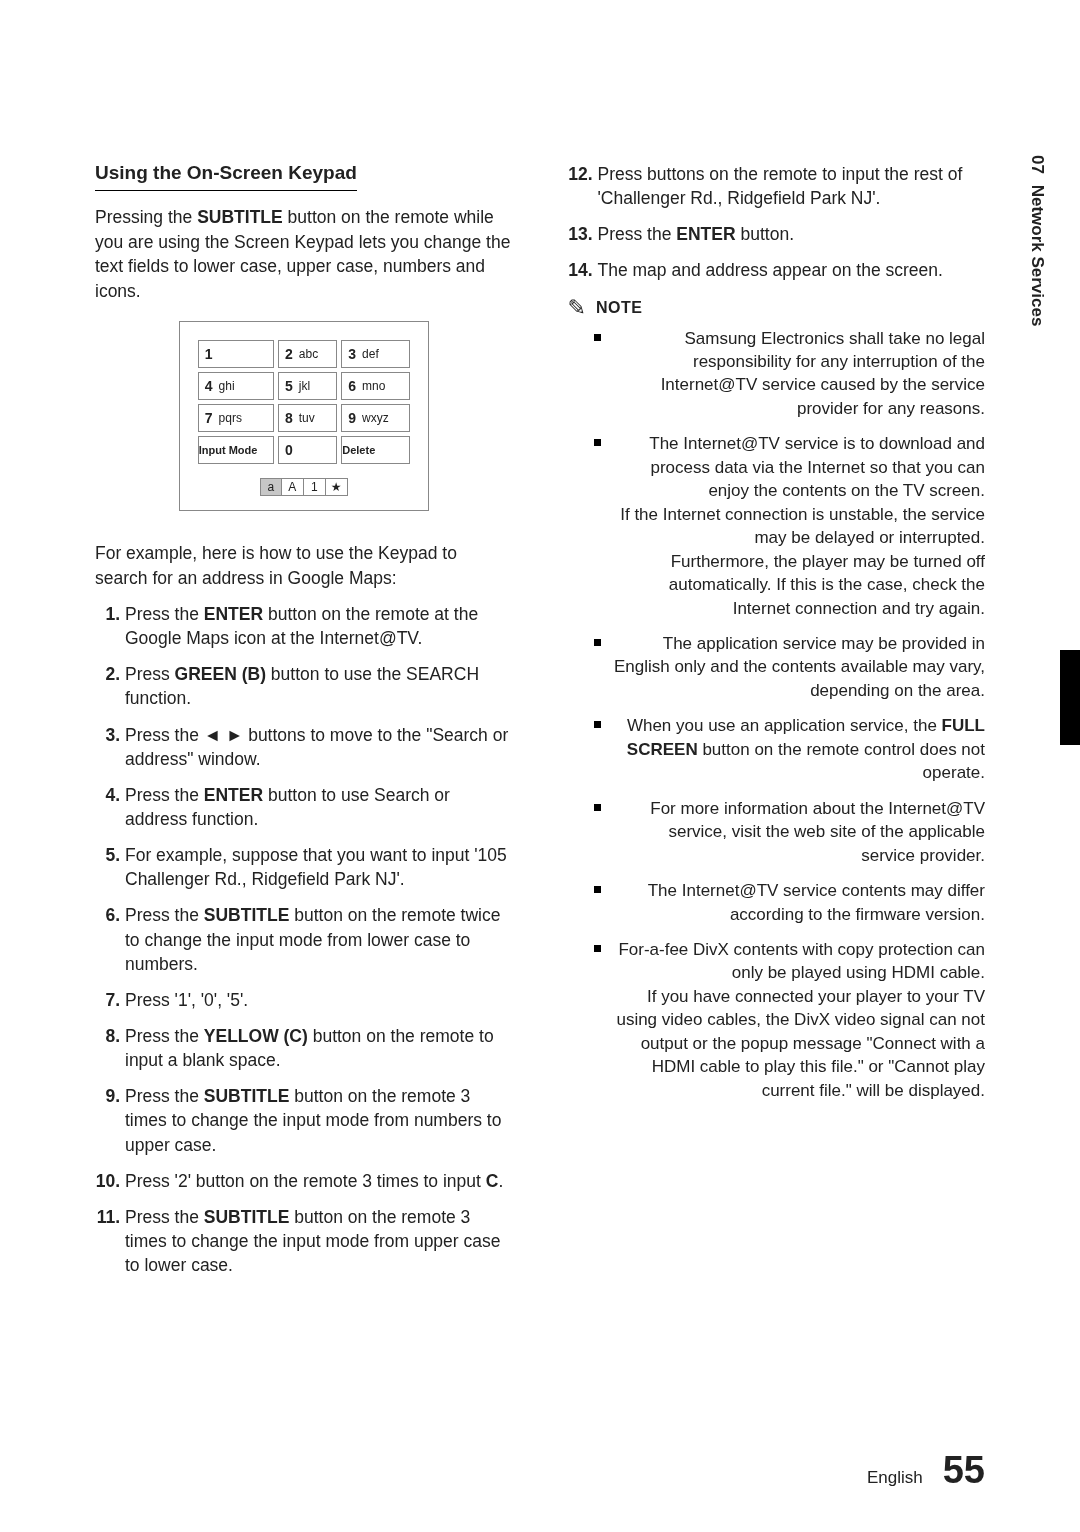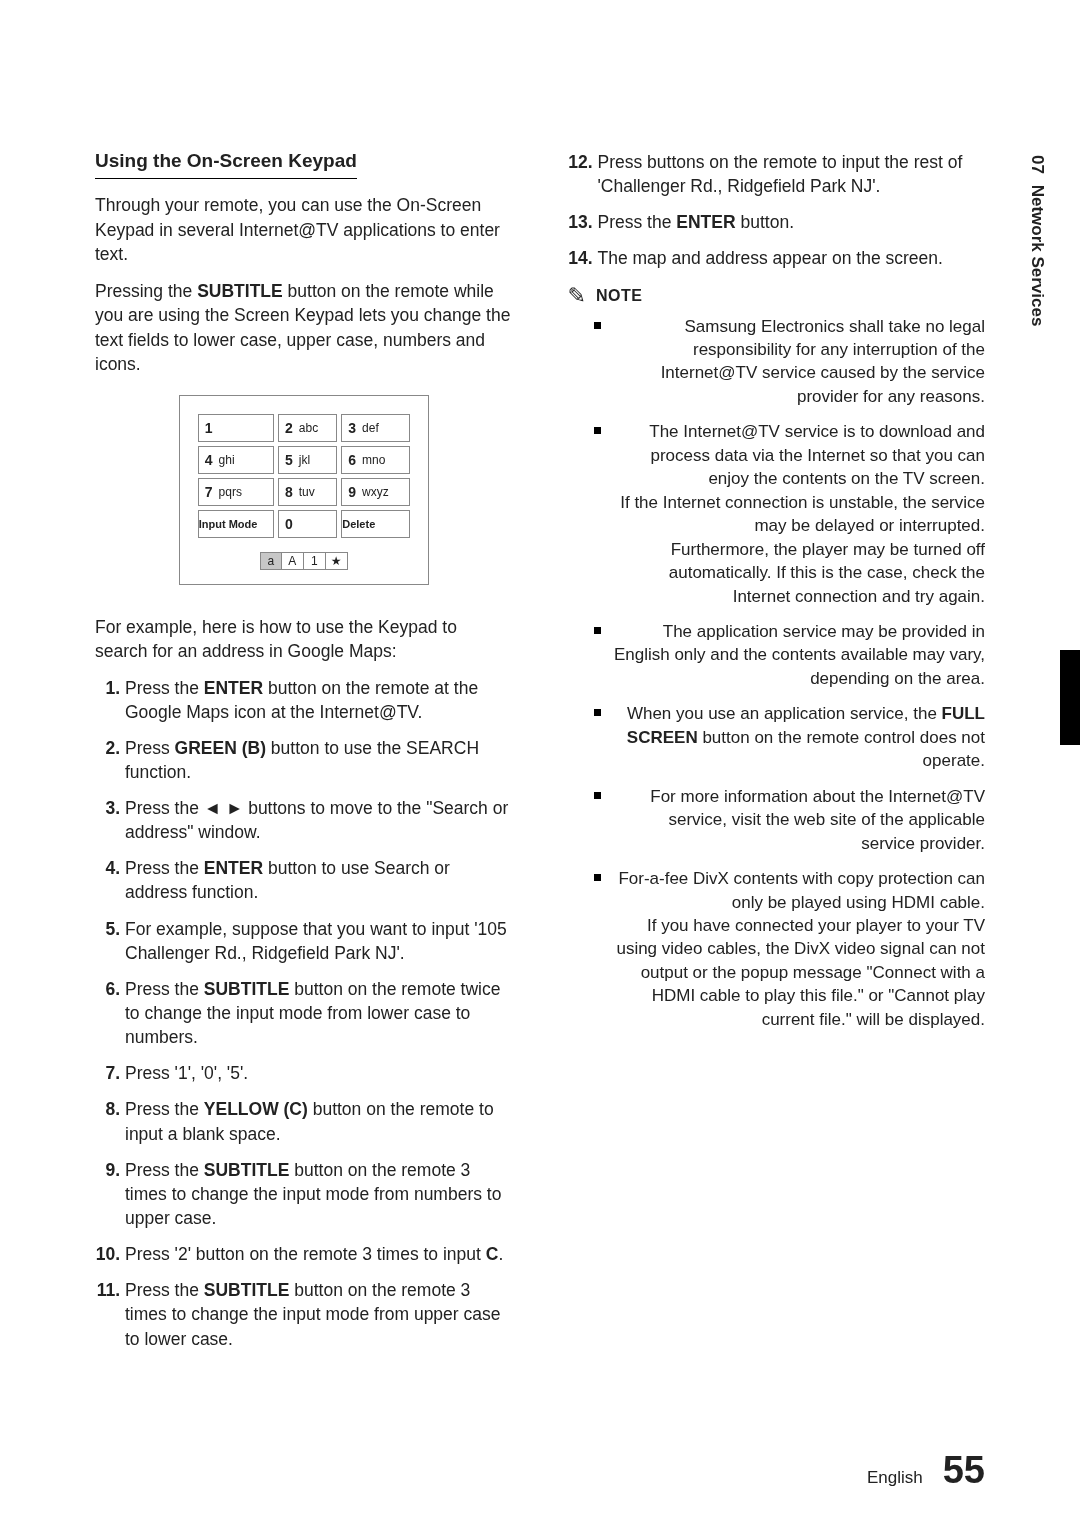--- a/index.html
+++ b/index.html
@@ -10,21 +10,21 @@
     background: #fff;
     width: 1080px;
     height: 1532px;
     position: relative;
   }
   .page {
     padding: 150px 95px 60px 95px;
     display: flex;
     gap: 55px;
   }
-  .col { flex: 1 1 0; }
+  .col { flex: 1 1 0; margin-top: 12px; }
   .heading {
     font-weight: bold;
     font-size: 19px;
     padding-bottom: 6px;
     border-bottom: 1.5px solid #000;
     display: inline-block;
     margin: 0 0 14px 0;
   }
   .para {
     font-size: 17.5px;
@@ -117,21 +117,20 @@
 <div class="side-text">
   <span class="chap">07</span>
   <span>Network Services</span>
 </div>
 
 <div class="page">
 
   <div class="col">
     <div class="heading">Using the On-Screen Keypad</div>
 
-    <p class="para">Through your remote, you can use the On-Screen Keypad in several Internet@TV applications to enter text.</p>
 
     <p class="para">
       <span>Pressing the </span><strong>SUBTITLE</strong><span> button on the remote while you are using the Screen Keypad lets you change the text fields to lower case, upper case, numbers and icons.</span>
     </p>
 
     
     <div class="keypad-wrap">
       <div class="keypad">
         <table class="kp-grid">
           <tbody>
@@ -249,20 +248,21 @@
     </div>
 
     <ul class="bullets">
       <li>Samsung Electronics shall take no legal responsibility for any interruption of the Internet@TV service caused by the service provider for any reasons.</li>
       <li style="white-space:pre-line">The Internet@TV service is to download and process data via the Internet so that you can enjoy the contents on the TV screen.
 If the Internet connection is unstable, the service may be delayed or interrupted.
 Furthermore, the player may be turned off automatically. If this is the case, check the Internet connection and try again.</li>
       <li>The application service may be provided in English only and the contents available may vary, depending on the area.</li>
       <li><span>When you use an application service, the </span><strong>FULL SCREEN</strong><span> button on the remote control does not operate.</span></li>
       <li>For more information about the Internet@TV service, visit the web site of the applicable service provider.</li>
+      <li>The Internet@TV service contents may differ according to the firmware version.</li>
       <li style="white-space:pre-line">For-a-fee DivX contents with copy protection can only be played using HDMI cable.
 If you have connected your player to your TV using video cables, the DivX video signal can not output or the popup message "Connect with a HDMI cable to play this file." or "Cannot play current file." will be displayed.</li>
     </ul>
   </div>
 </div>
 
 <div class="footer">
   <span>English</span>
   <span class="num">55</span>
 </div>

